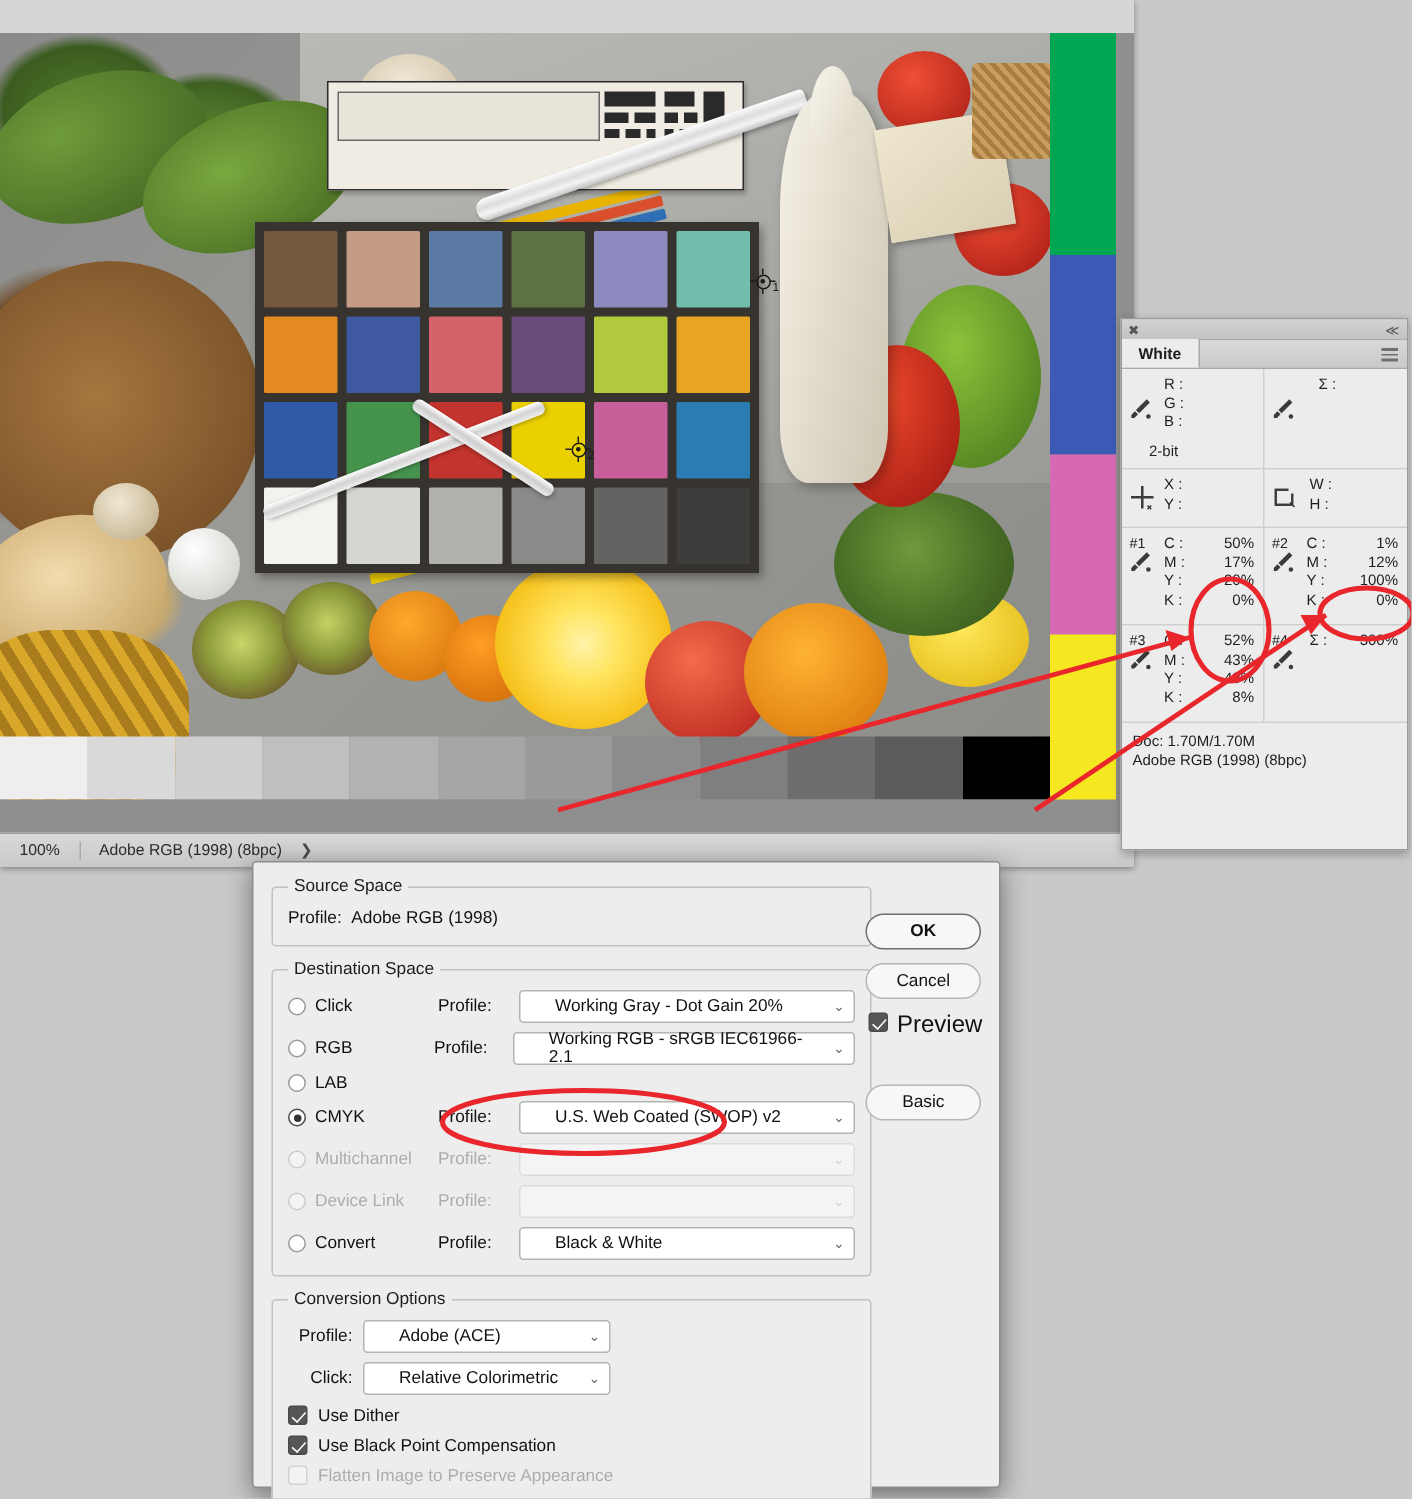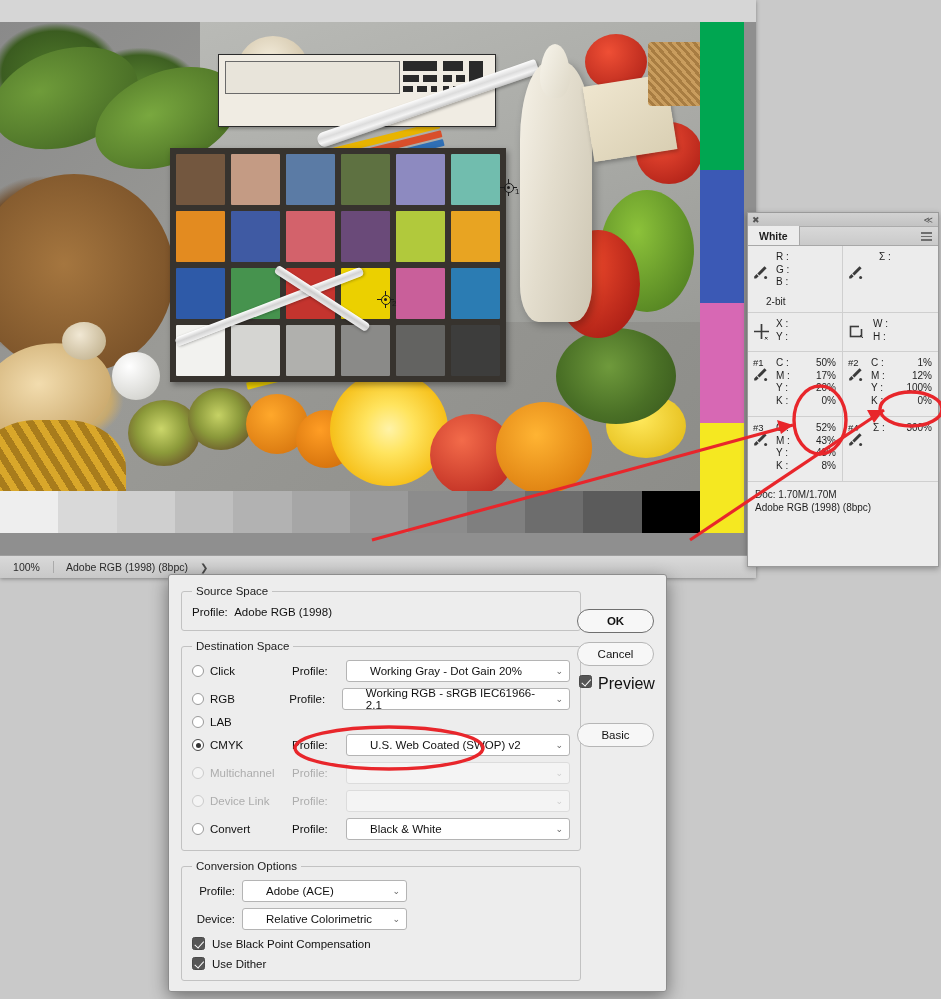--- a/index.html
+++ b/index.html
@@ -764,34 +764,38 @@
 
           <div class="row">
             <span class="opt-lbl-e">Profile:</span>
             <div class="select narrow">
               <span>Adobe (ACE)</span>
               <span class="chev">⌄</span>
             </div>
           </div>
 
           <div class="row">
-            <span class="opt-lbl-e">Device:</span>
+            <span class="opt-lbl-e">Click:</span>
             <div class="select narrow">
               <span>Relative Colorimetric</span>
               <span class="chev">⌄</span>
             </div>
           </div>
 
           <div class="chk-row">
             <span class="chk on"></span>
-            <span>Use Black Point Compensation</span>
+            <span>Use Dither</span>
           </div>
           <div class="chk-row">
             <span class="chk on"></span>
-            <span>Use Dither</span>
+            <span>Use Black Point Compensation</span>
+          </div>
+          <div class="chk-row txt-dis">
+            <span class="chk dis"></span>
+            <span>Flatten Image to Preserve Appearance</span>
           </div>
         </fieldset>
       </div>
 
       <div class="btncol">
         <div class="btn default">OK</div>
         <div class="btn">Cancel</div>
         <div class="prev-row">
           <span class="chk on"></span>
           <span>Preview</span>

